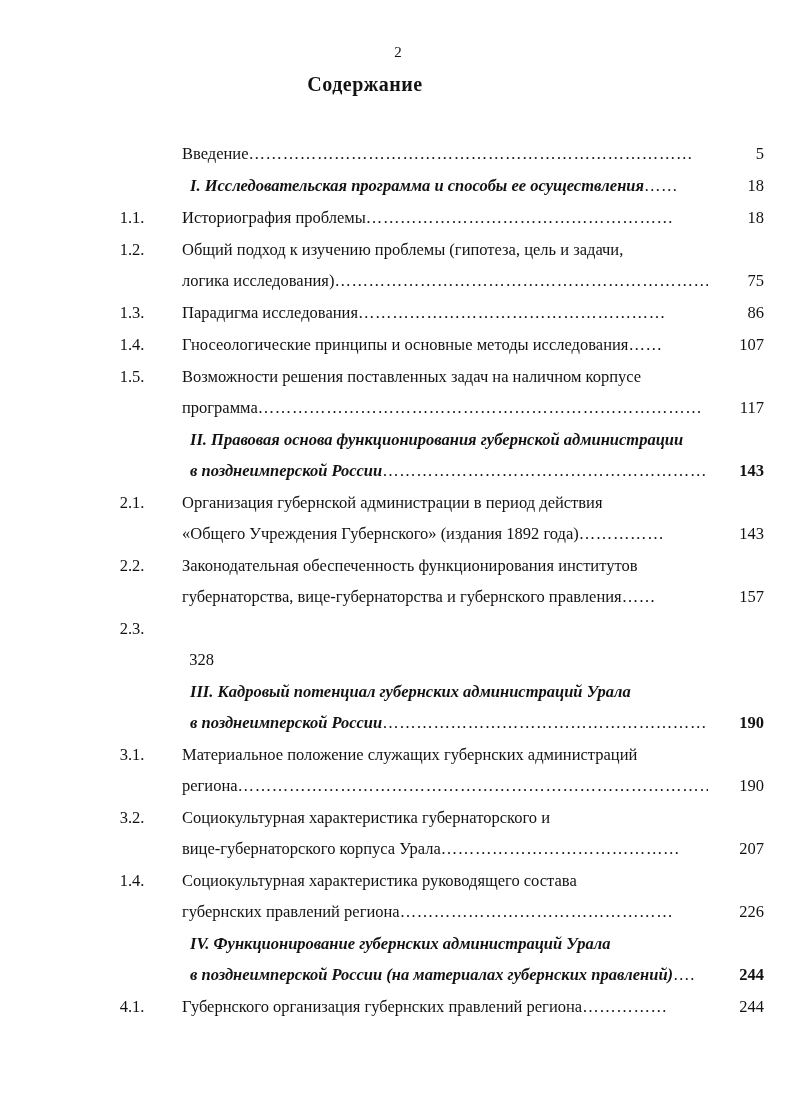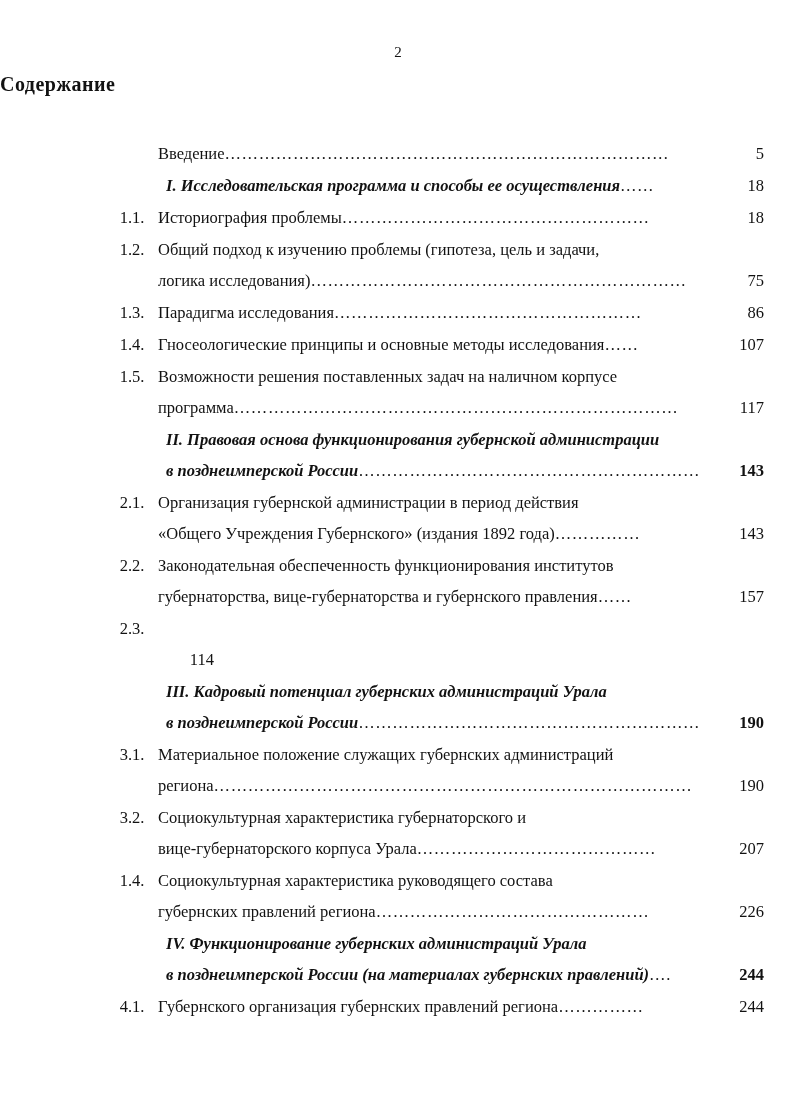--- a/index.html
+++ b/index.html
@@ -28,20 +28,21 @@
     left: 0;
     width: 796px;
     text-align: center;
     font-size: 15px;
   }
   .doc-title {
     position: absolute;
     top: 73px;
     left: 0;
     width: 730px;
+    text-align: center;
     font-size: 20px;
     font-weight: bold;
     letter-spacing: 0.5px;
   }
   .toc {
     position: absolute;
     top: 138px;
     left: 104px;
     width: 660px;
   }
@@ -67,20 +68,21 @@
     flex: 0 0 56px;
     width: 56px;
     text-align: right;
     padding-left: 6px;
     box-sizing: border-box;
   }
   .line {
     display: block;
     white-space: nowrap;
     overflow: hidden;
+    margin-left: 24px;
   }
   .line .txt {
     white-space: pre;
   }
   .dots {
     letter-spacing: 0.6px;
   }
   .italic .txt {
     font-style: italic;
     font-weight: bold;
@@ -203,21 +205,21 @@
         </div>
         <div class="page-col">
           <div class="line">&nbsp;</div>
           <div class="line">157</div>
         </div>
       </div>
       <div class="entry sub">
         <div class="num">2.3.</div>
         <div class="page-col">
           <div class="line">&nbsp;</div>
-          <div class="line">114</div>
+          <div class="line">328</div>
         </div>
       </div>
       <div class="entry italic heading-row">
         <div class="num"></div>
         <div class="body-col">
           <div class="line"><span class="txt">III. Кадровый потенциал губернских администраций Урала</span></div>
           <div class="line"><span class="txt">в позднеимперской России</span><span class="dots">……………………………………………………</span></div>
         </div>
         <div class="page-col bold-page">
           <div class="line">&nbsp;</div>

